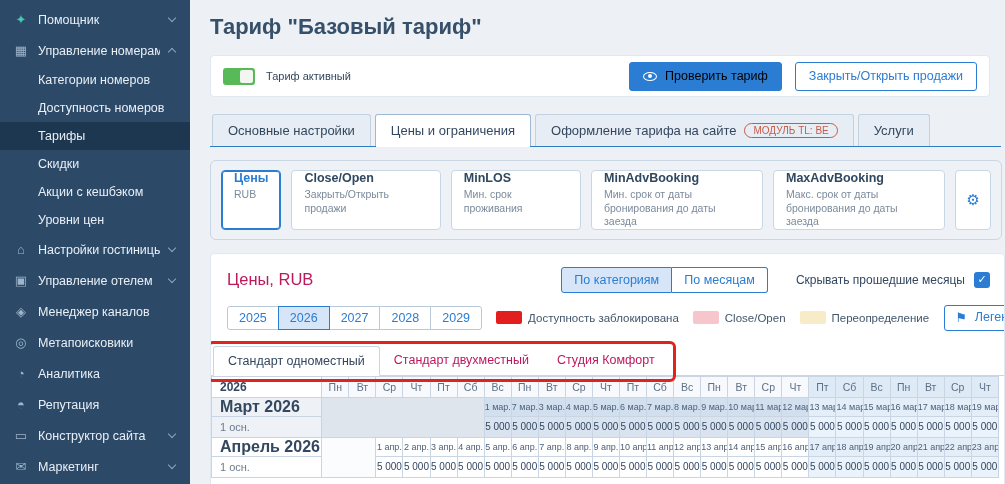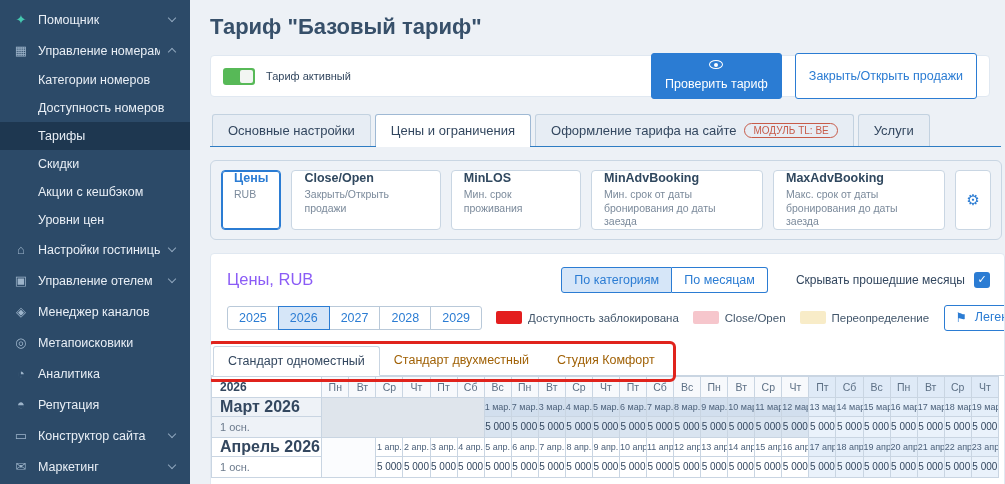--- a/index.html
+++ b/index.html
@@ -21,21 +21,21 @@
   
   .main { flex:1; padding:14px 0 0 20px; position:relative; overflow:hidden; }
   .page-title { font-size:22px; font-weight:bold; color:#37506a; margin-bottom:15px; }
 
   .status-card { background:#fff; border:1px solid #e0e8f1; border-radius:4px; height:42px; display:flex; align-items:center; padding:0 12px; margin-right:15px; }
   .toggle { width:32px; height:17px; border-radius:3px; background:#57b957; position:relative; cursor:pointer; flex:none; }
   .toggle .knob { position:absolute; right:2px; top:2px; width:13px; height:13px; background:#f2f5f2; border-radius:2px; }
   .status-label { margin-left:11px; font-size:11px; color:#33475f; }
   .status-actions { margin-left:auto; display:flex; gap:13px; }
   .btn { display:inline-flex; align-items:center; gap:8px; font-size:12.5px; border-radius:3px; padding:6px 13px; cursor:pointer; font-family:inherit; line-height:1.2; }
-  .btn.primary { background:#2b7cd3; color:#ffffff; border:1px solid #2b7cd3;flex-direction:column; }
+  .btn.primary { background:#2b7cd3; color:#000000; border:1px solid #2b7cd3; }
   .btn.outline { background:#fff; color:#2b7cd3; border:1px solid #2b7cd3; }
   .eye { width:14px; height:9px; border:1.4px solid #fff; border-radius:50%; position:relative; display:inline-block; flex:none; }
   .eye::after { content:''; position:absolute; left:50%; top:50%; transform:translate(-50%,-50%); width:4px; height:4px; border-radius:50%; background:#fff; }
   .copyic { width:11px; height:12px; position:relative; display:inline-block; flex:none; }
   .copyic::before,.copyic::after { content:''; position:absolute; width:7px; height:8px; border:1.3px solid #2b7cd3; border-radius:1px; background:#fff; }
   .copyic::after { left:0; bottom:0; }
   .copyic::before { right:0; top:0; }
 
   
   .tabs-row { display:flex; align-items:flex-end; gap:4px; margin-top:17px; margin-right:4px; border-bottom:1px solid #2e7cc3; padding-left:2px; }
@@ -50,21 +50,21 @@
   .rcard { background:#fff; border:1px solid #c9d6e3; border-radius:4px; padding:0 12px; cursor:pointer; max-width:172px; }
   .rtitle { font-size:12.5px; font-weight:bold; color:#30485f; white-space:nowrap; }
   .rsub { font-size:10.5px; color:#7b8a9b; margin-top:3px; line-height:1.3; }
   .rcard.active { border-color:#2b7cd3; box-shadow:inset 0 0 0 1px #2b7cd3; }
   .rcard.active .rtitle { color:#2b7cd3; }
   .gear-btn { width:36px; background:#fff; border:1px solid #c9d6e3; border-radius:4px; color:#2b7cd3; font-size:15px; cursor:pointer; flex:none; }
 
   
   .prices-card { background:#fff; border:1px solid #e0e8f1; border-radius:4px 4px 0 0; margin-top:13px; padding:13px 0 0 0; height:260px; overflow:hidden; }
   .prices-head { display:flex; align-items:center; padding:0 14px 0 16px; }
-  .prices-head h2 { font-size:16.5px; font-weight:normal; color:#8b5cf6; }
+  .prices-head h2 { font-size:16.5px; font-weight:normal; color:#be185d; }
   .seg { display:flex; margin-left:auto;padding-left:35px; }
   .seg-btn { border:1px solid #2b7cd3; background:#fff; color:#2b7cd3; font-size:12.5px; padding:5px 12px; cursor:pointer; font-family:inherit; }
   .seg-btn:first-child { border-radius:3px 0 0 3px; }
   .seg-btn:last-child { border-radius:0 3px 3px 0; border-left:none; }
   .seg-btn.active { background:#d6e6f8; }
   .hide-past { display:flex; align-items:center; gap:9px; margin-left:28px; font-size:12px; color:#33475f; cursor:pointer; }
   .checkbox { width:16px; height:16px; border-radius:3px; background:#2b7cd3; color:#fff; font-size:11px; display:flex; align-items:center; justify-content:center; flex:none; }
 
   .prices-sub { display:flex; align-items:center; margin-top:12px; padding:0 14px 0 16px; }
   .years { display:flex; }
@@ -74,21 +74,21 @@
   .year-btn.active { background:#d6e6f8; border-color:#2b7cd3; position:relative; z-index:1; }
   .legend { display:flex; align-items:center; margin-left:auto; }
   .legend-item { display:flex; align-items:center; gap:6px; margin-left:14px; }
   .swatch { width:26px; height:13px; border-radius:2px; flex:none; }
   .llabel { font-size:11.5px; color:#42566b; white-space:nowrap; }
   .btn.sm { padding:4px 10px; margin-left:15px; }
   .flag { color:#2b7cd3; font-size:13px; }
 
   .cat-tabs { display:flex; align-items:flex-end; border-bottom:1px solid #c9d5e2; margin-top:15px; padding-left:2px; }
   .cat-tabs-inner { display:inline-flex; position:relative; }
-  .cat-tab { padding:7px 14px; font-size:12.5px; cursor:pointer; color:#a16207; white-space:nowrap; }
+  .cat-tab { padding:7px 14px; font-size:12.5px; cursor:pointer; color:#be185d; white-space:nowrap; }
   .cat-tab.active { color:#33475f; background:#fff; border:1px solid #c9d5e2; border-bottom:1px solid #fff; margin-bottom:-1px; border-radius:3px 3px 0 0; }
   .annotation { position:absolute; inset:-5px -7px -7px -6px; border:3px solid #e0231c; border-radius:6px; pointer-events:none; z-index:5; }
 
   
   table.cal { border-collapse:collapse; table-layout:fixed; width:788px; }
   .cal th, .cal td { border:1px solid #c9d5e2; overflow:hidden; white-space:nowrap; }
   .cal thead th { height:21px; font-size:10.5px; color:#5d7085; font-weight:normal; background:#f7f9fc; }
   .cal thead th.hl { background:#dfeaf7; }
   .cal th.yearcell { text-align:left; padding-left:8px; font-size:12px; font-weight:bold; color:#33475f; background:#fff; }
   td.mname { font-size:16px; font-weight:bold; color:#33475f; padding-left:8px; }

